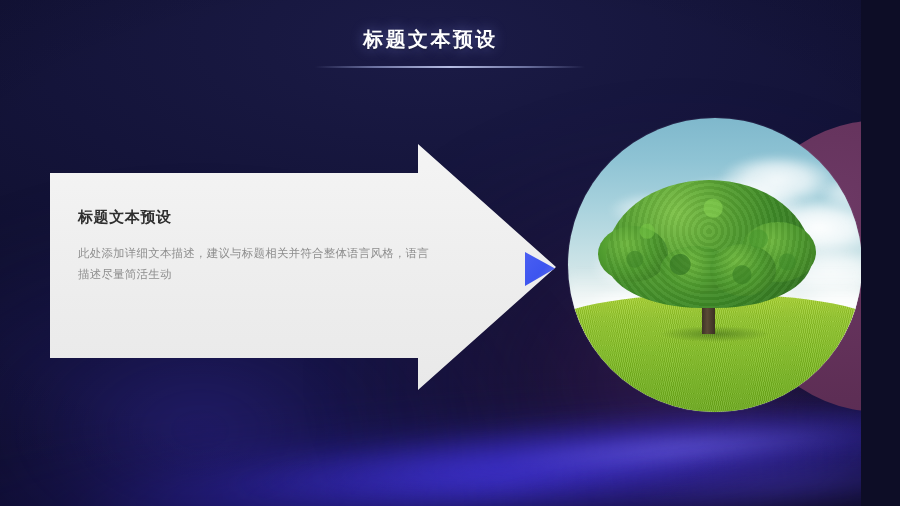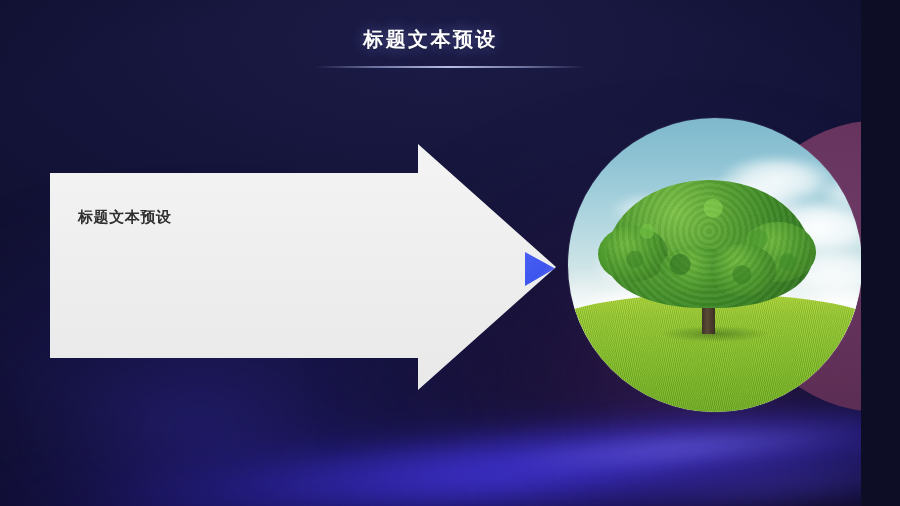--- a/index.html
+++ b/index.html
@@ -294,20 +294,22 @@
           <stop offset="0%" stop-color="#f4f4f4"></stop>
           <stop offset="50%" stop-color="#eeeeee"></stop>
           <stop offset="100%" stop-color="#e9e9e9"></stop>
         </linearGradient>
       </defs>
       <path d="M0,29 L368,29 L368,0 L506,123 L368,246 L368,214 L0,214 Z" fill="url(#cardGrad)"></path>
     </svg>
 
     <div class="arrow-text">
       <div class="arrow-heading">标题文本预设</div>
+      <div class="arrow-body">此处添加详细文本描述，建议与标题相关并符合整体语言风格，语言</div>
+      <div class="arrow-body">描述尽量简活生动</div>
     </div>
   </div>
 
   <div class="blue-tip">
     <svg width="32" height="36" viewBox="0 0 32 36">
       <defs>
         <linearGradient id="blueGrad" x1="0" y1="0" x2="1" y2="1">
           <stop offset="0%" stop-color="#4a5ff2"></stop>
           <stop offset="55%" stop-color="#3d55ef"></stop>
           <stop offset="100%" stop-color="#6a74e6"></stop>

